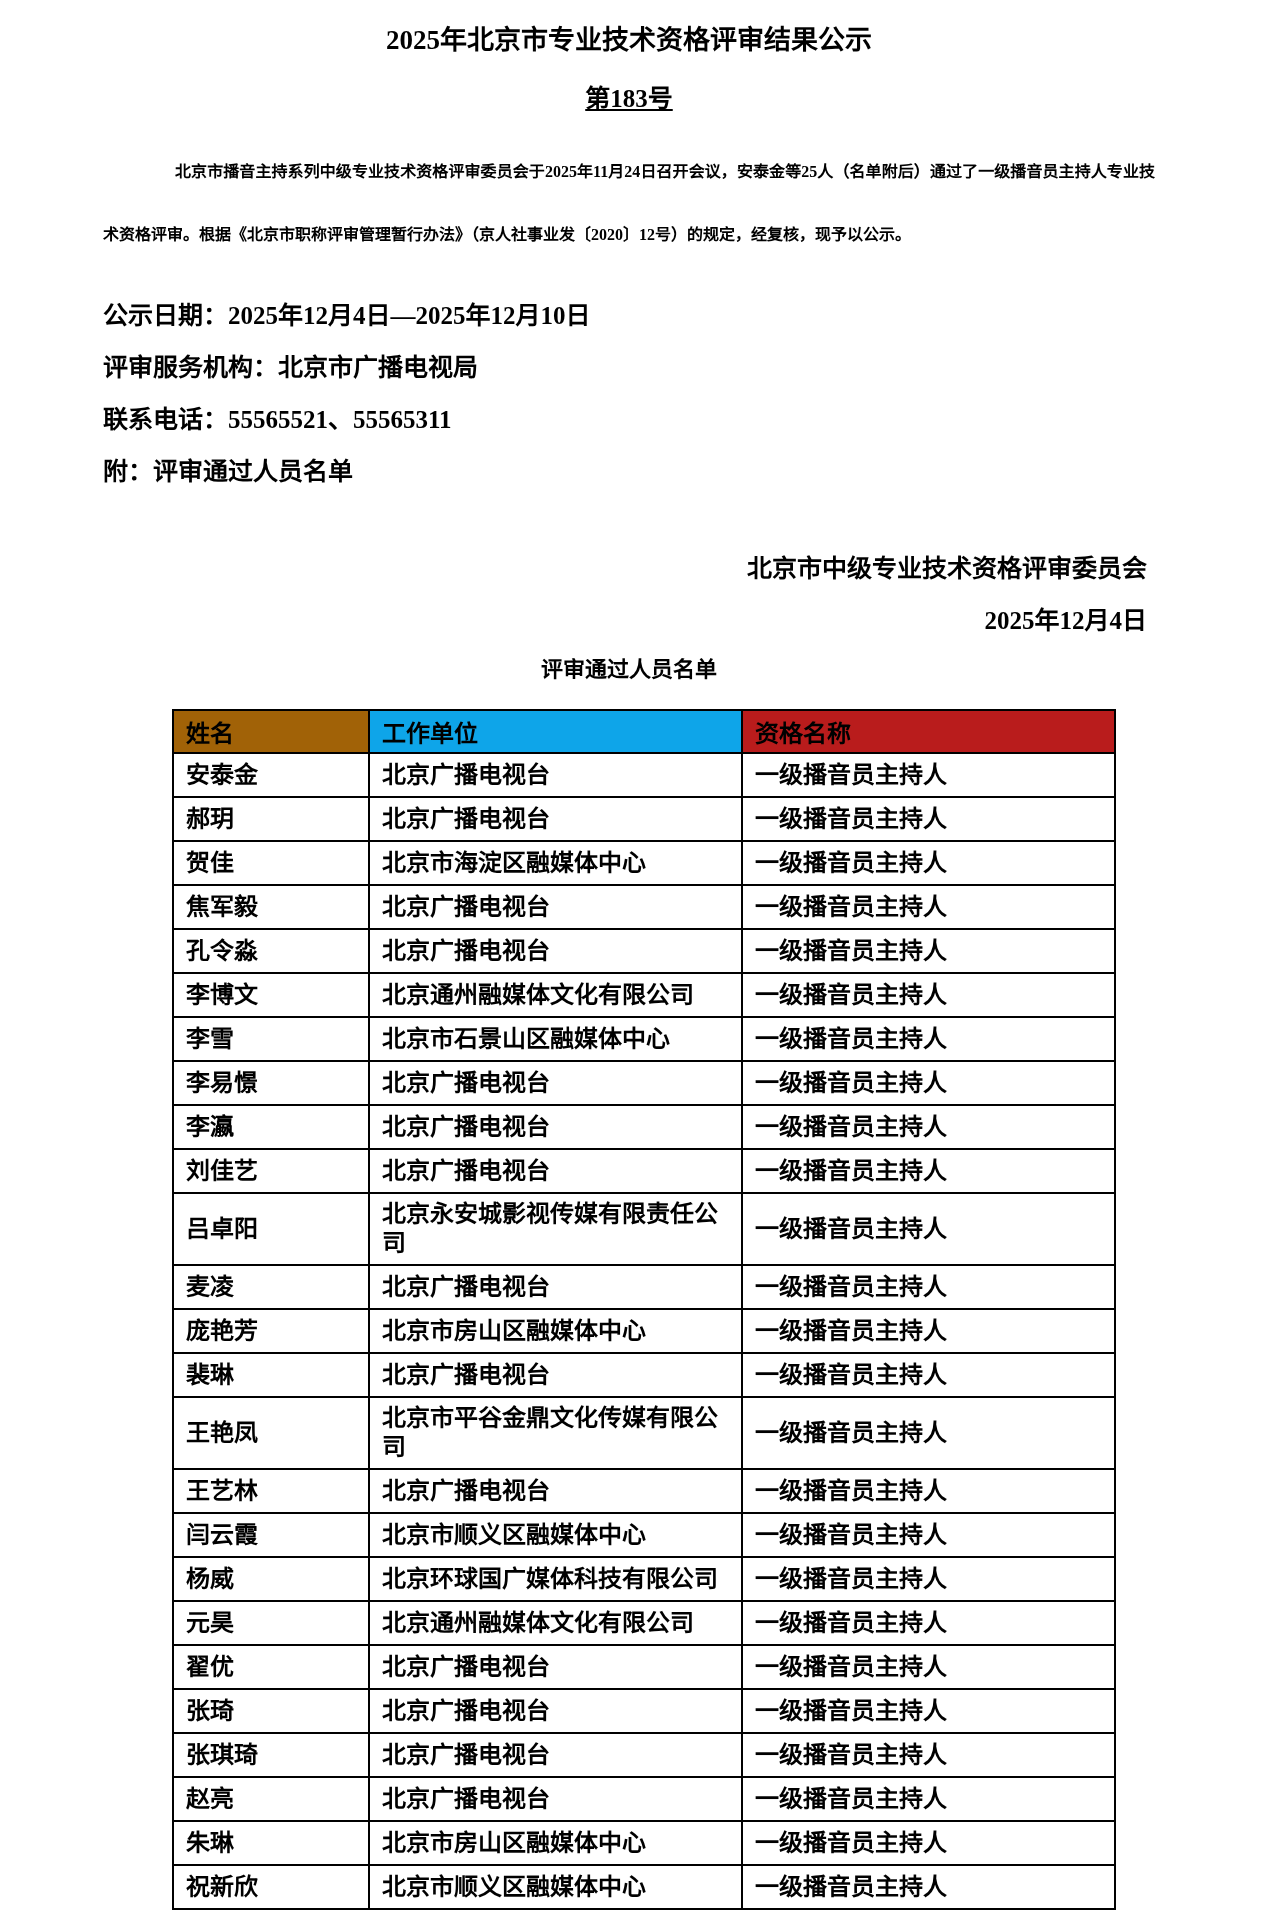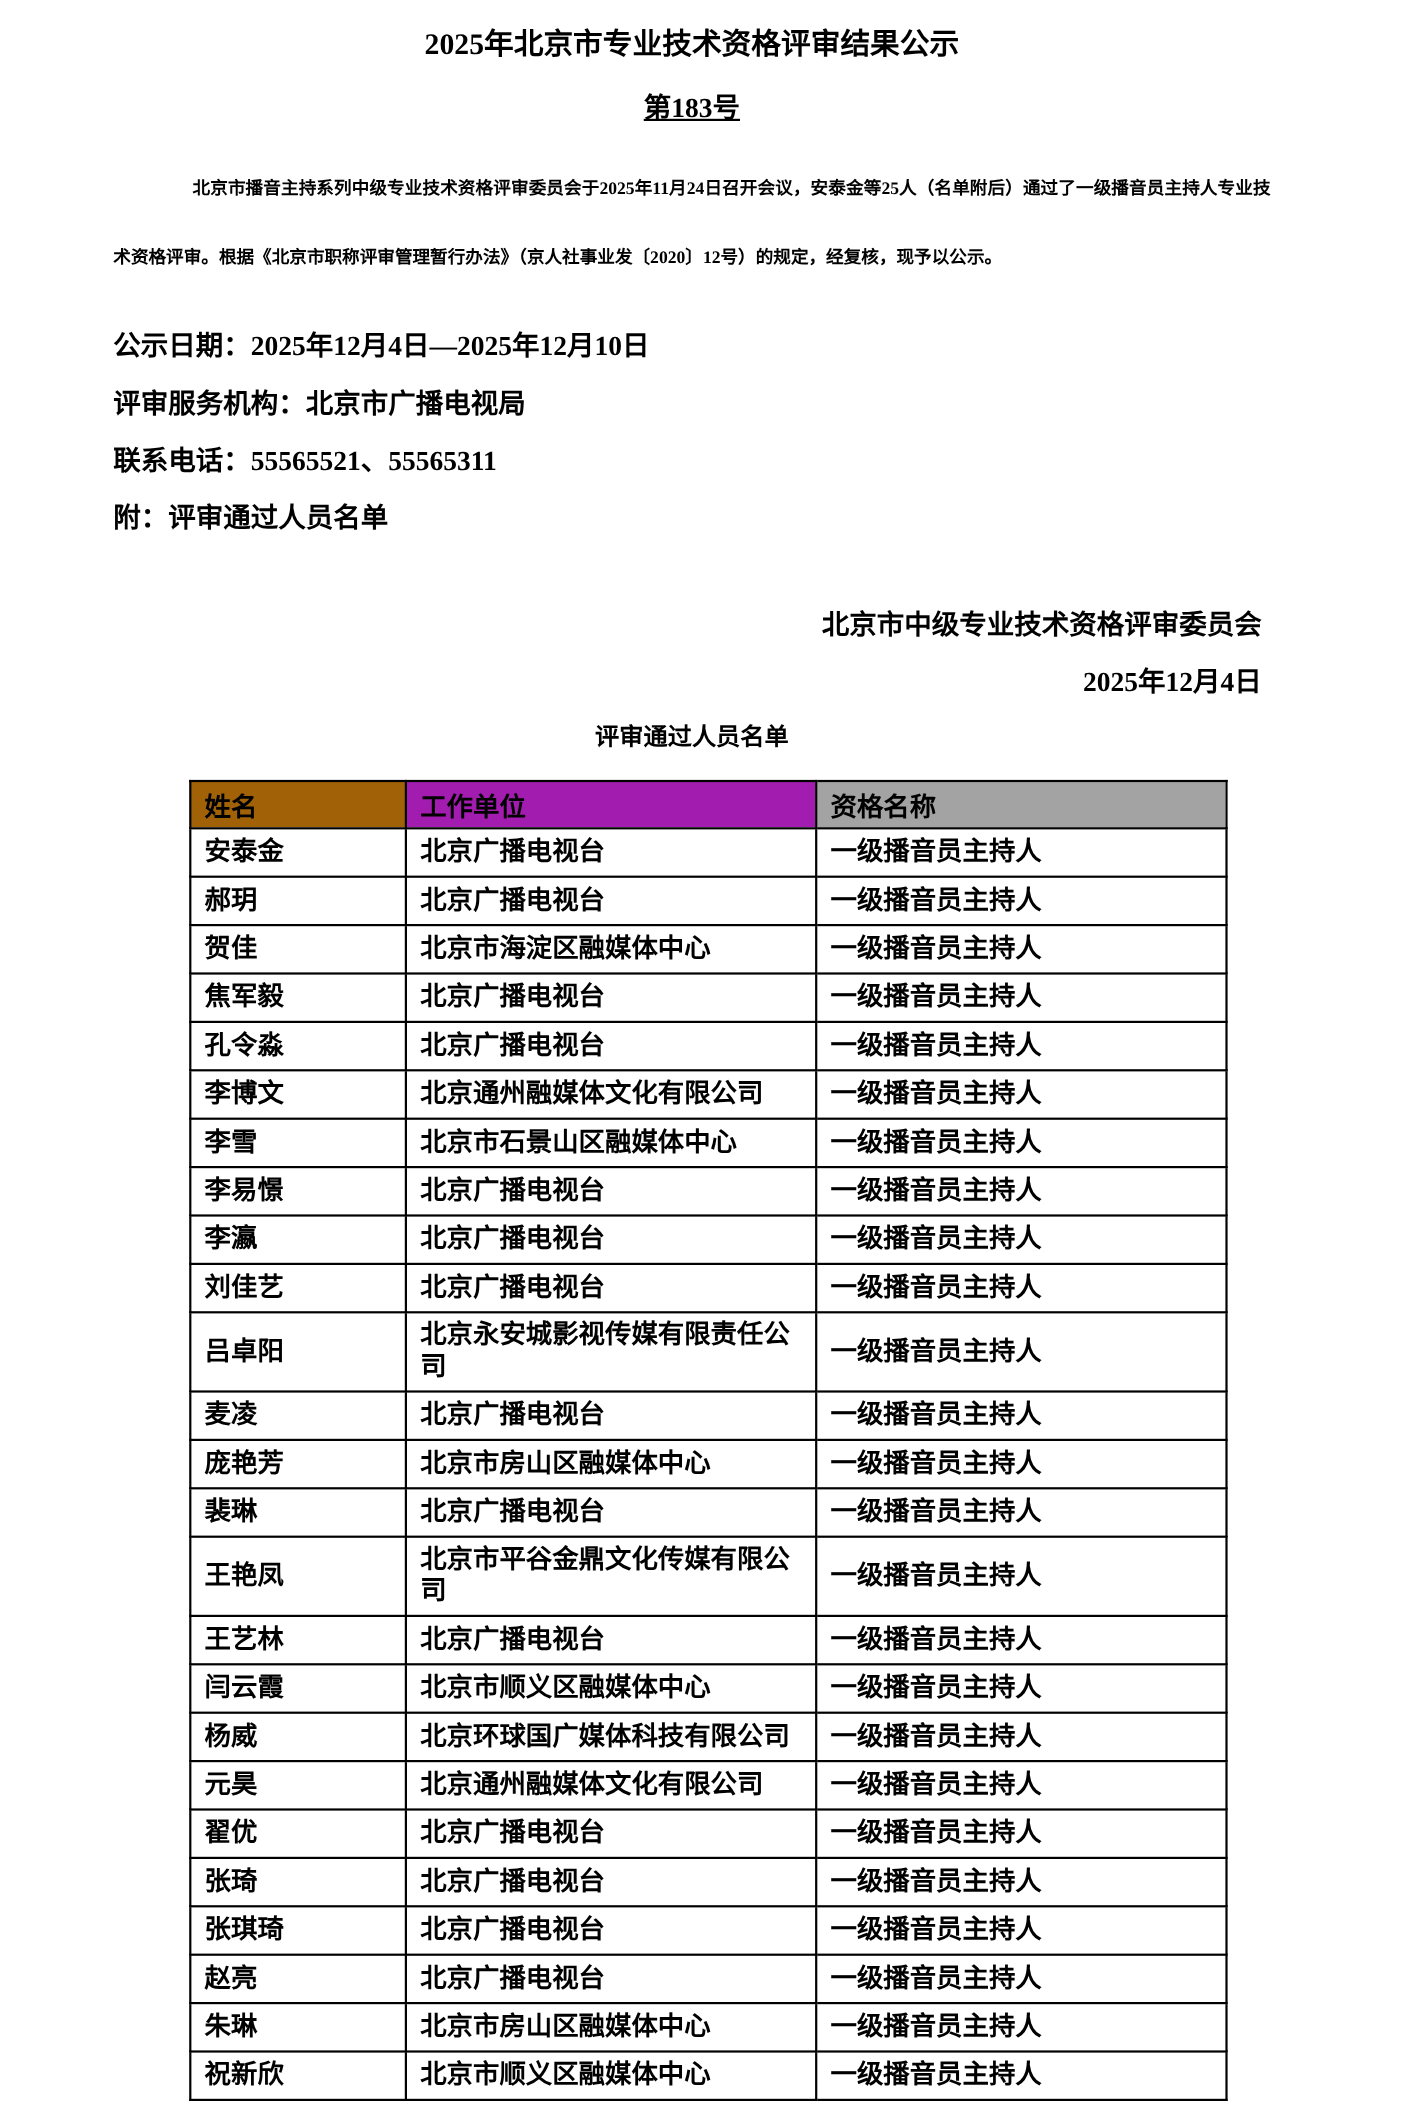--- a/index.html
+++ b/index.html
@@ -120,22 +120,22 @@
 
   <table class="results">
     <colgroup>
       <col class="c1">
         <col class="c2">
         <col class="c3">
     </colgroup>
     <thead>
       <tr>
         <th style="background: #a16207;">姓名</th>
-        <th class="work" style="background: #a21caf;">工作单位</th>
-        <th style="background: #a3a3a3;">资格名称</th>
+        <th class="work" style="background: #0ea5e9;">工作单位</th>
+        <th style="background: #b91c1c;">资格名称</th>
       </tr>
     </thead>
     <tbody>
         <tr>
           <td>安泰金</td>
           <td class="work">北京广播电视台</td>
           <td>一级播音员主持人</td>
         </tr>
         <tr>
           <td>郝玥</td>

